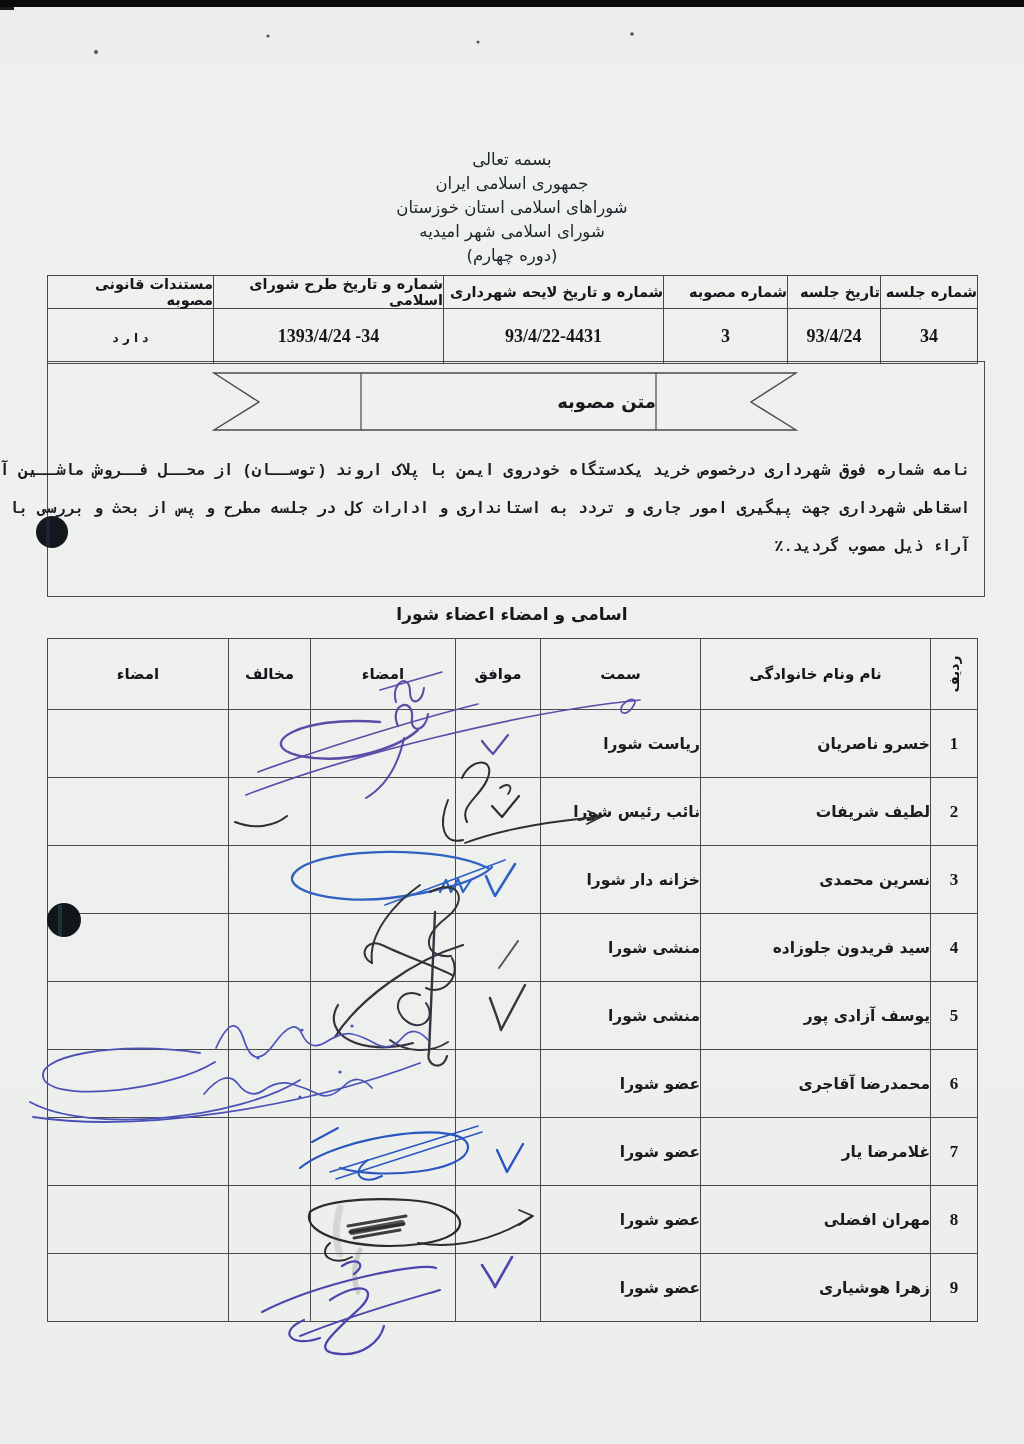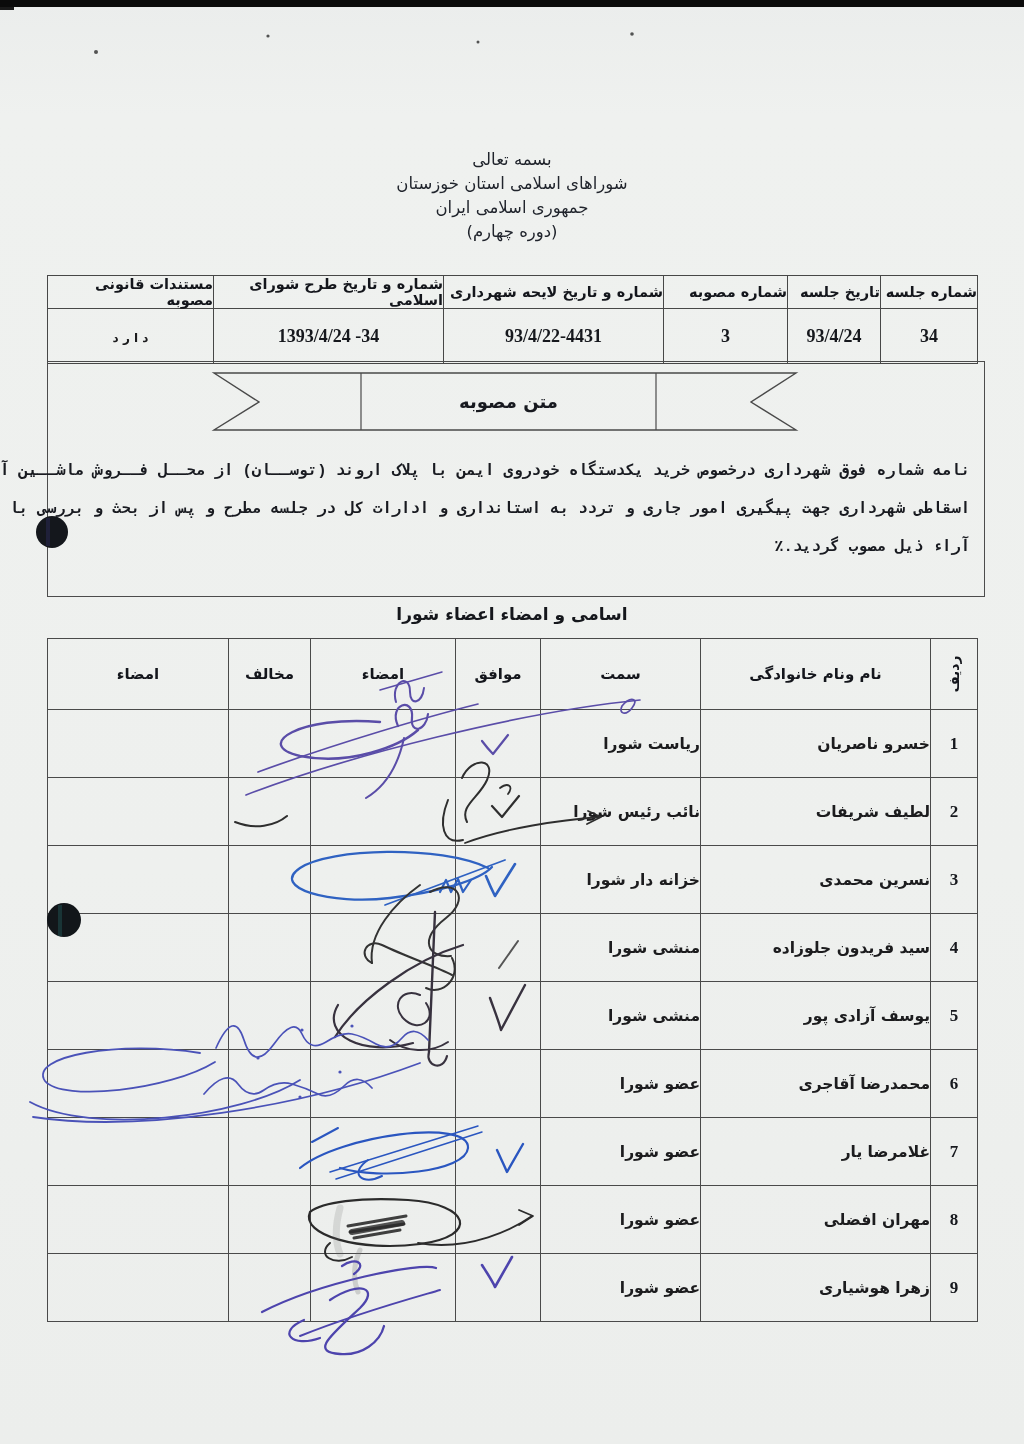--- a/index.html
+++ b/index.html
@@ -22,21 +22,21 @@
   .meta-table th,.meta-table td{border:1px solid #474747;padding:0;text-align:center;vertical-align:middle;}
   .meta-table th{height:32px;font-size:14.5px;font-weight:700;color:#14161c;text-align:right;}
   .meta-table td{height:54px;}
   .num{font-family:"Liberation Serif","DejaVu Sans",serif;font-weight:700;font-size:18px;color:#16181d;}
   .fa-val{font-size:12px;font-weight:700;letter-spacing:2px;}
 
   
   .res-box{position:absolute;top:361px;left:47px;width:936px;height:234px;border:1px solid #4c4c4c;background:transparent;}
   .ribbon-svg{position:absolute;top:0;left:0;}
   .banner-title{position:absolute;top:11px;left:313px;width:295px;height:57px;line-height:57px;
-    text-align:center;font-size:18px;font-weight:700;direction:rtl;color:#17191f;}
+    text-align:right;font-size:18px;font-weight:700;direction:rtl;color:#17191f;}
   .res-text{position:absolute;top:90px;right:14px;left:14px;direction:rtl;}
   .res-text div{font-size:15.5px;font-weight:700;line-height:38px;white-space:nowrap;text-align:right;color:#181a20;font-family:Liberation Mono, monospace;}
 
   
   .section-title{position:absolute;top:604px;left:47px;width:930px;text-align:center;
     font-size:17px;font-weight:700;direction:rtl;color:#15171c;}
 
   
   .members-table{position:absolute;top:638px;left:47px;width:930px;direction:rtl;}
   .members-table th,.members-table td{border:1px solid #4a4a4a;padding:0;vertical-align:middle;}
@@ -52,22 +52,23 @@
 </style>
 </head>
 <body>
 
 <div class="page">
 
   <div class="top-strip"></div>
 
   <div class="letterhead">
     <div>بسمه تعالی</div>
+    <div>جمهوری اسلامی ایران</div>
     <div>شوراهای اسلامی استان خوزستان</div>
-    <div>جمهوری اسلامی ایران</div>
+    <div>شورای اسلامی شهر امیدیه</div>
     <div>(دوره چهارم)</div>
   </div>
 
   <table class="meta-table">
     <colgroup>
         <col style="width:97px">
         <col style="width:93px">
         <col style="width:124px">
         <col style="width:220px">
         <col style="width:230px">

